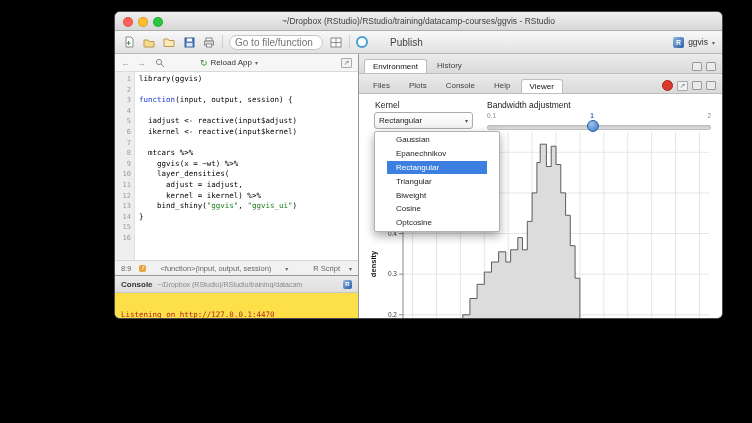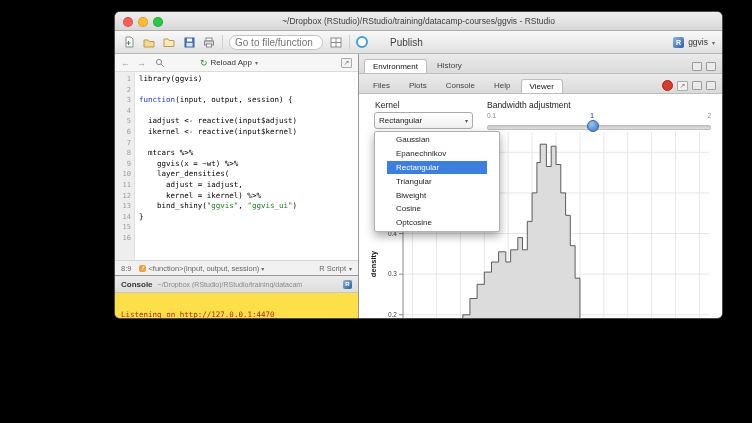--- a/index.html
+++ b/index.html
@@ -50,22 +50,22 @@
           text-align:right;padding:2px 3px 0 0;font-size:7px;}
   .gutter div{height:10.6px;}
   .codelines{flex:1;padding:2px 0 0 4px;white-space:pre;color:#000;}
   .code-line{height:10.6px;}
   .code-line span.kw{color:#1b3cc8;}
   .code-line span.str{color:#1a7d1a;}
   .statusbar{height:14px;flex:0 0 auto;background:#f1f1f1;border-top:1px solid #d6d6d6;
              display:flex;align-items:center;font-size:7.5px;color:#666;padding:0 6px;gap:8px;}
   .fnicon{width:7px;height:7px;border-radius:2px;background:#e8a33d;color:#fff;font-size:5.5px;
           display:flex;align-items:center;justify-content:center;font-style:italic;}
-  .scope{display:flex;align-items:center;gap:2px;}
-  .rscript{margin-left:auto;display:flex;align-items:center;gap:3px;}
+  .scope{display:flex;align-items:center;gap:14px;}
+  .rscript{margin-left:auto;display:flex;align-items:center;gap:9px;}
   
   .console{flex:1;display:flex;flex-direction:column;background:#fde047;min-height:0;}
   .consoleheader{height:16px;flex:0 0 auto;background:linear-gradient(#ebebeb,#dedede);
                  border-bottom:1px solid #c6c6c6;display:flex;align-items:center;padding:0 6px;gap:5px;}
   .consoletitle{font-size:8px;font-weight:bold;color:#333;}
   .consolepath{font-size:7px;color:#8a8a8a;flex:1;white-space:nowrap;overflow:hidden;text-overflow:ellipsis;}
   .consolebody{flex:1;font-family:"DejaVu Sans Mono","Liberation Mono",monospace;font-size:7.5px;
                line-height:11px;padding:5px 6px;}
   .cline.cmd{color:#1c22b0;}
   .cline.msg{color:#b22222;}

